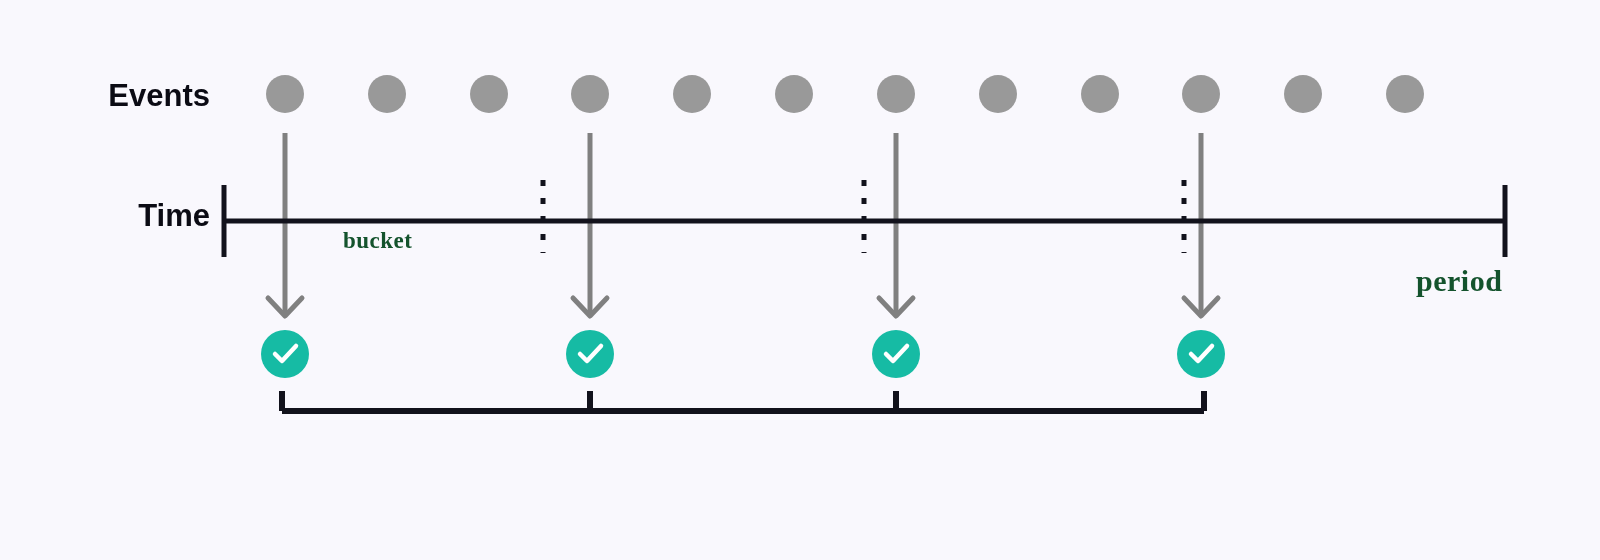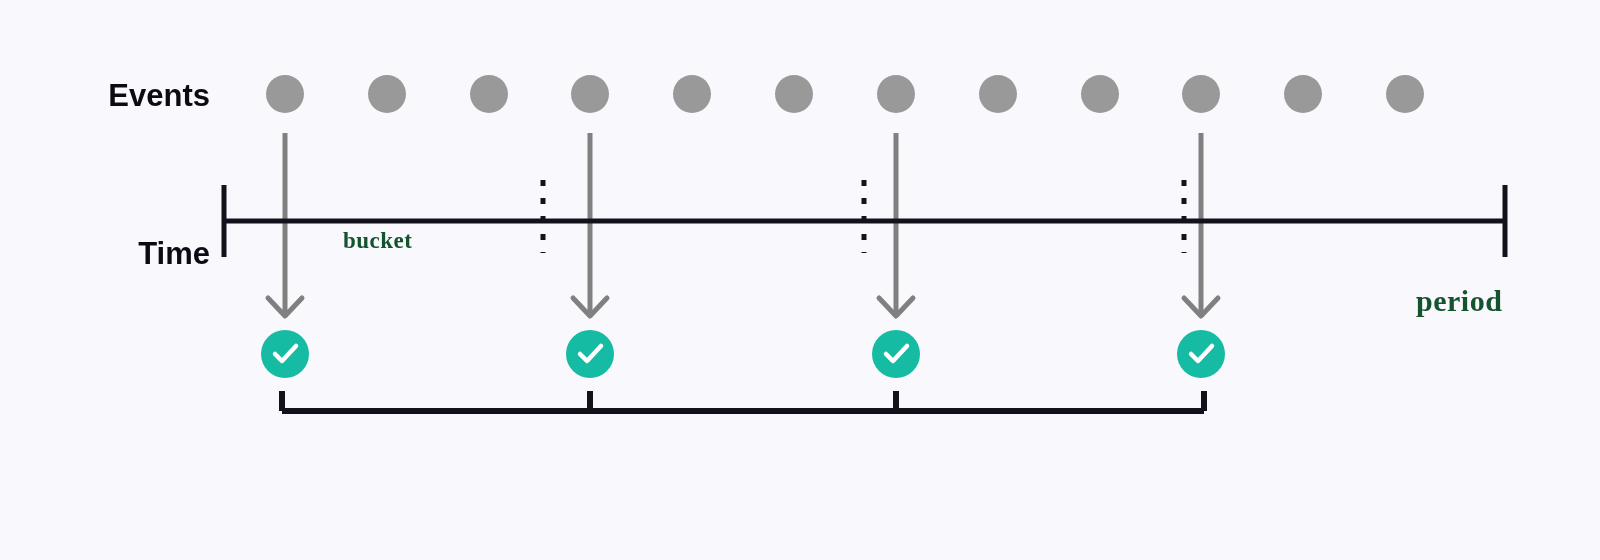--- a/index.html
+++ b/index.html
@@ -28,32 +28,32 @@
     position: absolute;
     color: #0b0b14;
     font-family: "Liberation Sans", sans-serif;
     font-weight: bold;
     font-size: 31px;
     line-height: 1.18;
     text-align: center;
     white-space: pre-line;
   }
   #label-events { right: 1390px; top: 78px; }
-  #label-time   { right: 1390px; top: 198px; margin-top: 38px; }
+  #label-time   { right: 1390px; top: 198px; }
   #label-runs   { right: 1390px; top: 318px; }
 
   .mono-label {
     position: absolute;
     color: #14532d;
     font-family: Liberation Serif, serif;
     font-weight: bold;
     white-space: nowrap;
   }
   #label-bucket { left: 343px; top: 228px; font-size: 23px; letter-spacing: 0.5px; }
-  #label-period { left: 1416px; top: 284px; font-size: 30px; letter-spacing: 0.5px; }
+  #label-period { left: 1416px; top: 264px; font-size: 30px; letter-spacing: 0.5px; }
   #label-limit  { left: 692px; top: 438px; font-size: 32px; letter-spacing: 0.5px; }
 </style>
 </head>
 <body>
 
 <div id="stage">
 
   <div class="row-label" id="label-events">Events</div>
   <div class="row-label" id="label-time">Time</div>
 

